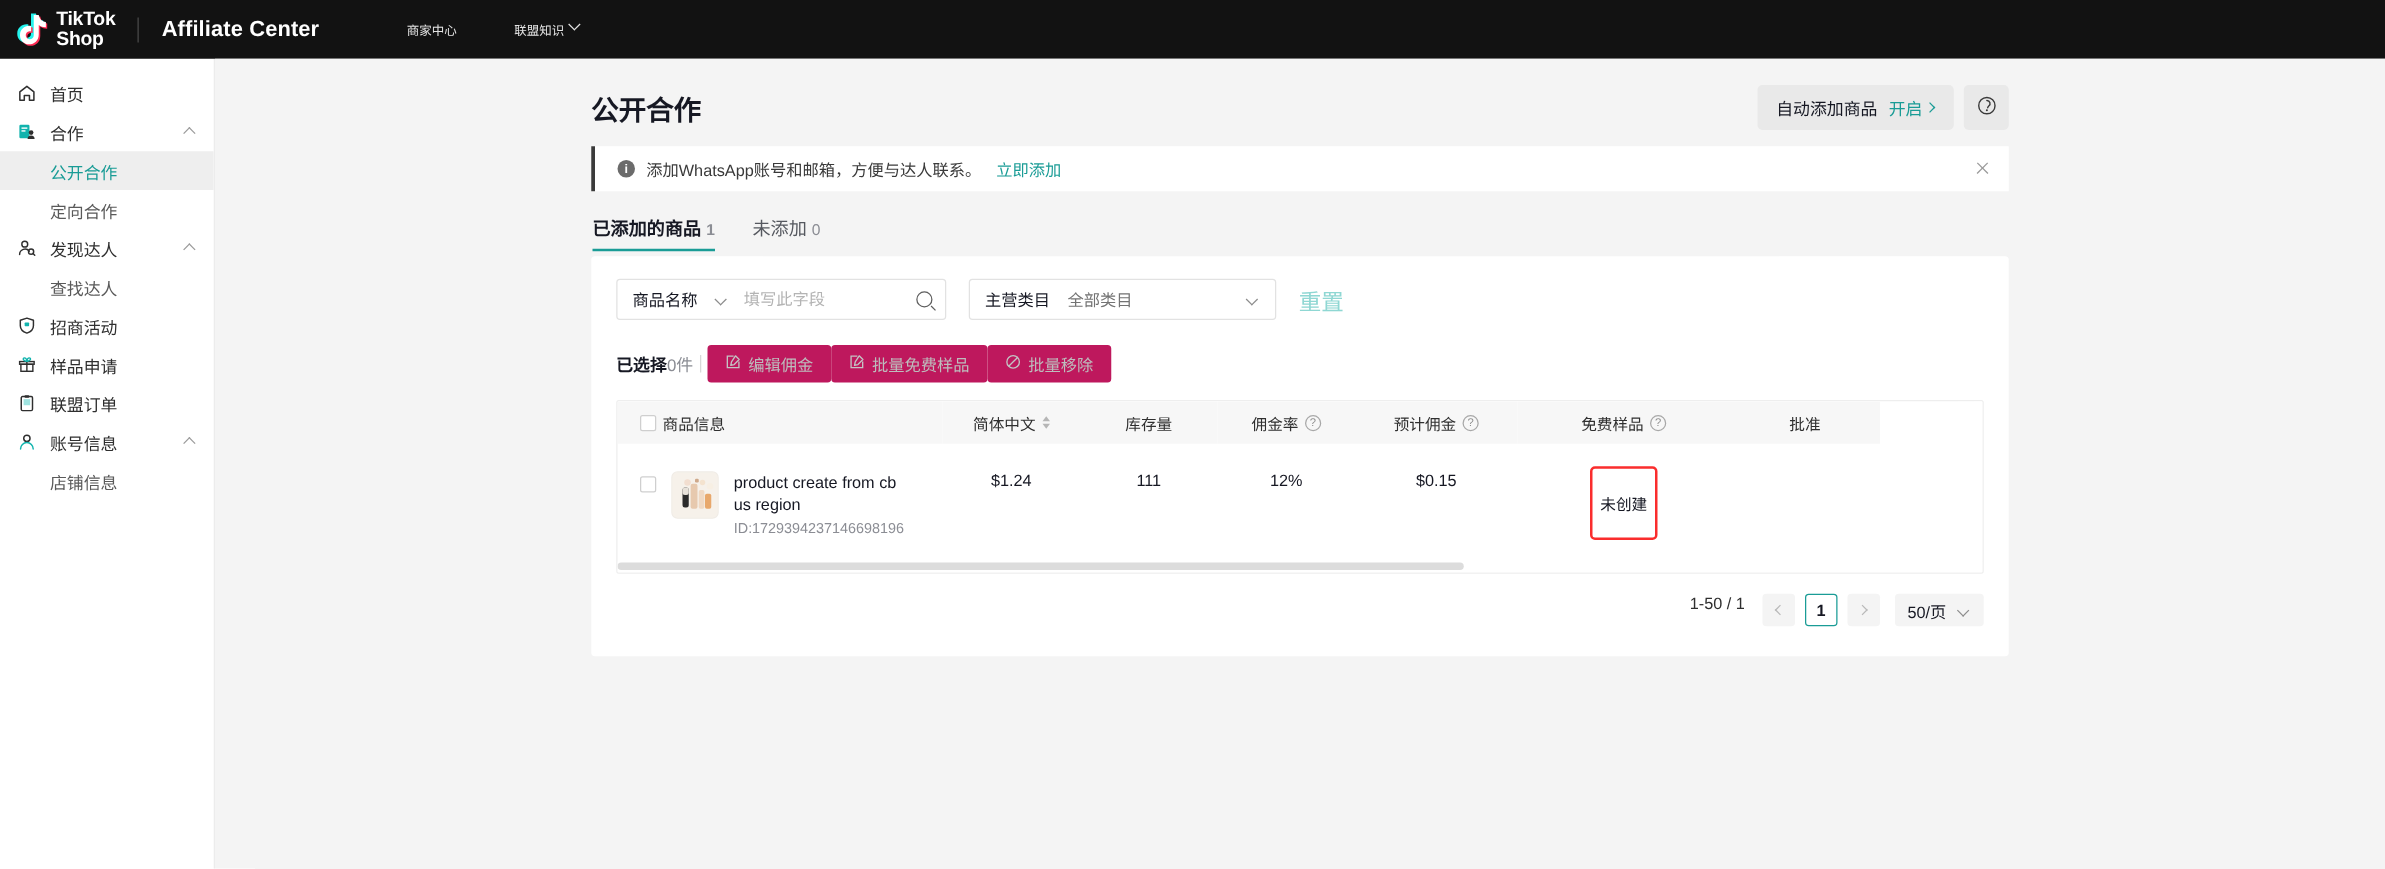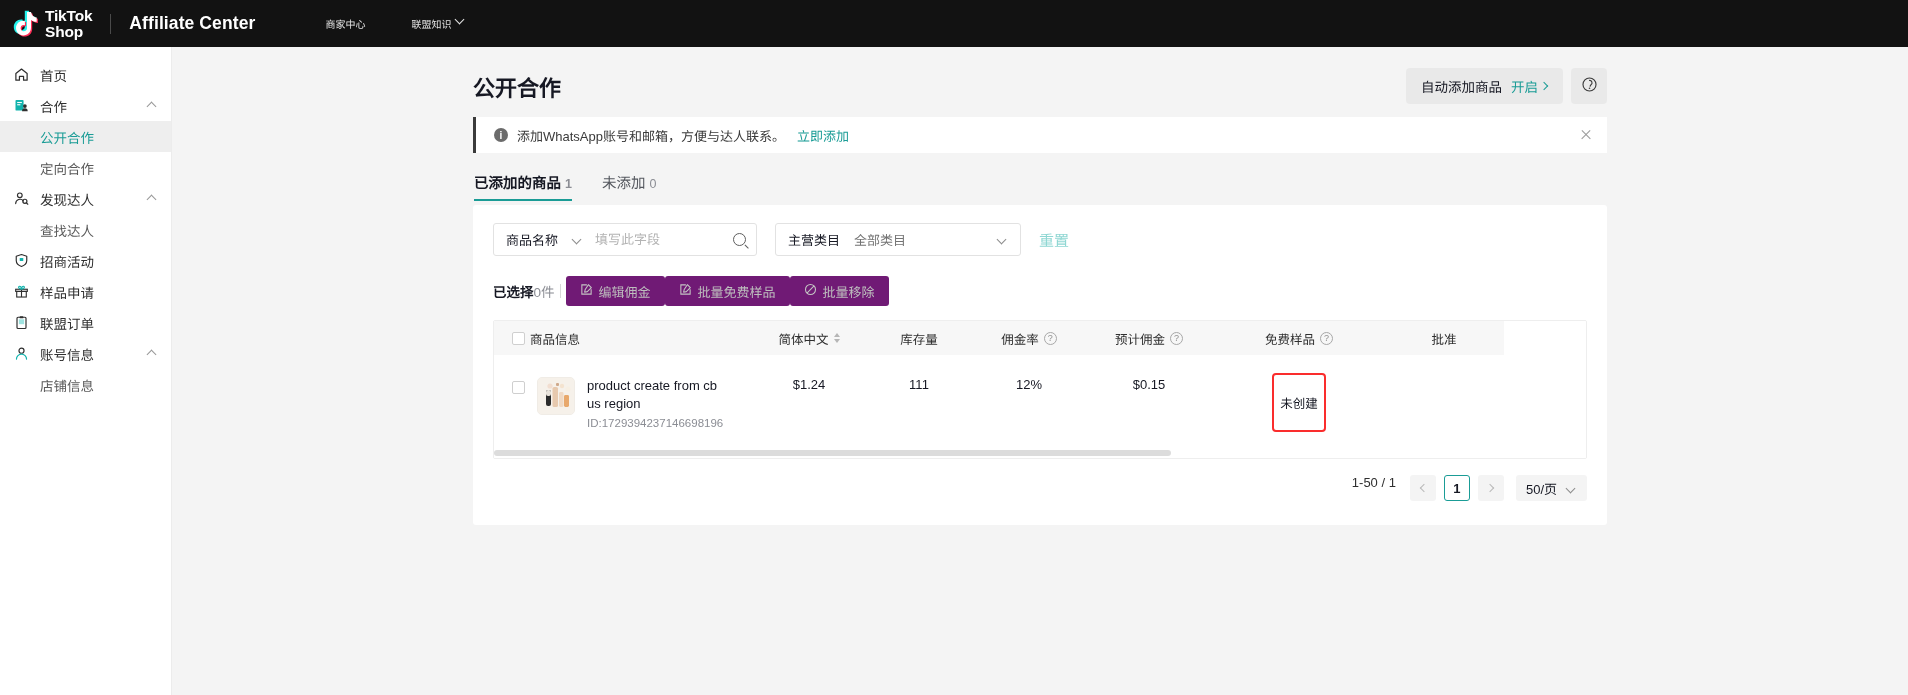--- a/index.html
+++ b/index.html
@@ -196,30 +196,30 @@
   .mag {
     width: 13px; height: 13px; border: 1.4px solid #5e5e5e; border-radius: 50%;
     position: relative; flex: none; margin-left: 8px; cursor: pointer;
   }
   .mag::after {
     content:""; position:absolute; right:-4px; bottom:-2.4px; width:5px; height:1.4px;
     background:#5e5e5e; transform: rotate(45deg);
   }
   .field.cat .val { font-size: 13px; color: #737373; margin-left: 14px; }
   .field.cat .mini-chev { margin-left: auto; }
-  .reset { font-size: 15px; color: #8fd7d3; cursor: pointer; }
+  .reset { font-size: 18px; color: #8fd7d3; cursor: pointer; }
 
   
   .actionbar { display: flex; align-items: center; margin-top: 20px; }
   .sel-text { font-size: 13.5px; color: #161823; }
   .sel-text b { font-weight: bold; }
   .sel-text .num { color: #8b8d94; font-weight: normal; }
   .bar-sep { width: 1px; height: 14px; background: #d8d8d8; margin: 0 5px; }
   .ghost-btn {
-    height: 30px; background: #701a75; border: none; border-radius: 3px;
+    height: 30px; background: #be185d; border: none; border-radius: 3px;
     display: flex; align-items: center; gap: 6px; padding: 0 14px;
     font-size: 13px; color: #bdbdbd; cursor: not-allowed; font-family: inherit;
   }
 
   
   .table-outer { margin-top: 14px; border: 1px solid #eee; border-radius: 2px; position: relative; overflow: hidden; }
   .table-clip { overflow: hidden; }
   .tbl { width: 1010px; border-collapse: collapse; table-layout: fixed; }
   .tbl thead th {
     background: #f7f7f7; height: 34px; font-size: 12.5px; font-weight: normal;

